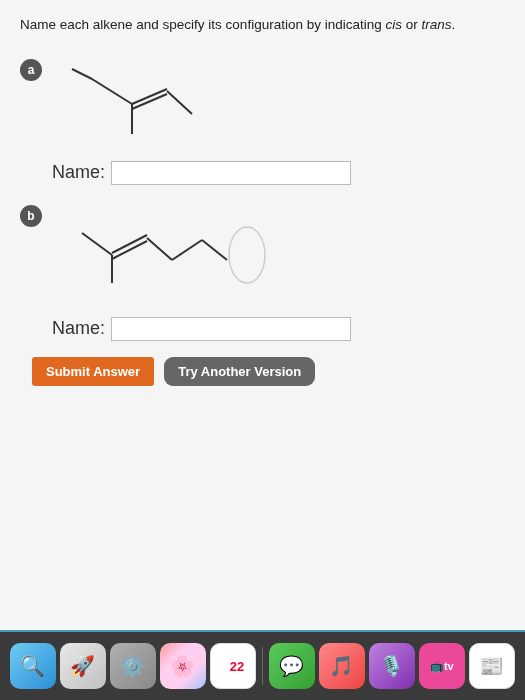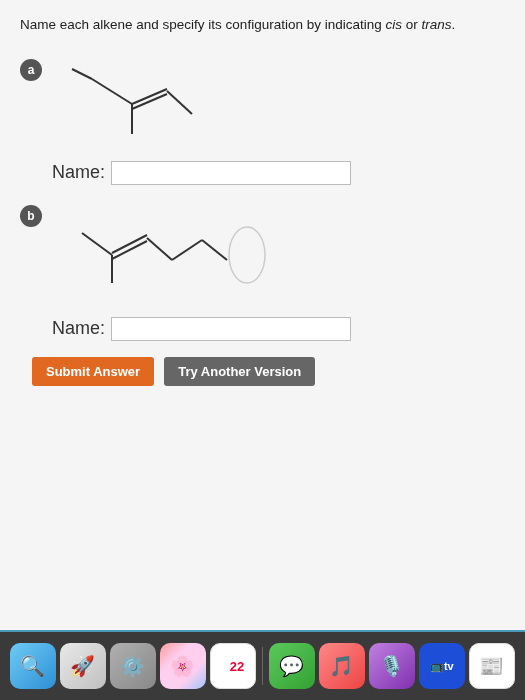--- a/index.html
+++ b/index.html
@@ -112,21 +112,21 @@
     }
 
     .btn-try {
       background: #666;
       color: white;
       border: none;
       padding: 7px 14px;
       font-size: 13px;
       font-weight: bold;
       cursor: pointer;
-      border-radius: 3px;
+      border-radius: 9px;
     }
 
     .attempt-text {
       font-size: 12.5px;
       color: #333;
     }
 
     
     .molecule-svg {
       overflow: visible;
@@ -162,21 +162,21 @@
     }
 
     .dock-finder { background: linear-gradient(135deg, #6ecbf5, #2d8fd5); }
     .dock-launchpad { background: linear-gradient(135deg, #e8e8e8, #c0c0c0); }
     .dock-settings { background: linear-gradient(135deg, #b0b0b0, #888); }
     .dock-photos { background: linear-gradient(135deg, #ff9a9e, #fecfef, #fecfef, #a1c4fd); }
     .dock-calendar { background: #fff; border: 1px solid #ddd; color: #e03; font-size: 11px; font-weight: bold; }
     .dock-messages { background: linear-gradient(135deg, #5bc85b, #33a233); }
     .dock-music { background: linear-gradient(135deg, #f88, #e44); }
     .dock-podcast { background: linear-gradient(135deg, #c080e0, #8030b0); }
-    .dock-appletv { background: #1d4ed8; }
+    .dock-appletv { background: #ec4899; }
     .dock-news { background: #fff; border: 1px solid #ddd; }
 
     .divider-line {
       width: 1px;
       height: 38px;
       background: #666;
       margin: 0 2px;
     }
   </style>
 </head>

